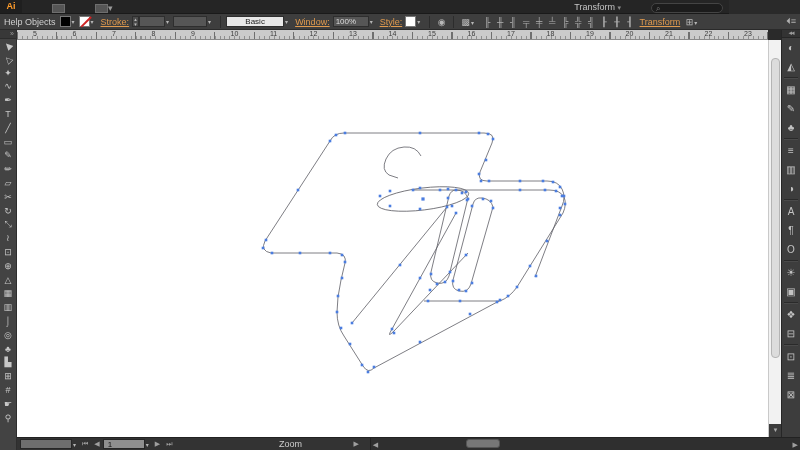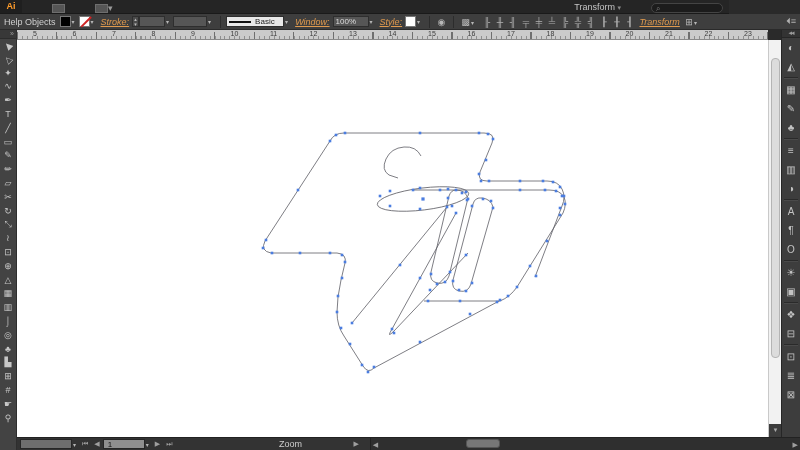--- a/index.html
+++ b/index.html
@@ -18,31 +18,31 @@
     border:1px solid #6e6e6e; vertical-align:middle; }
   #workspace { margin-left:auto; color:#c5c5c5; font-size:9px; padding:1px 6px; }
   #workspace .arr { color:#8a8a8a; font-size:7px; }
   #searchbox { width:72px; height:10px; background:#1c1c1c; border:1px solid #444;
     border-radius:6px; margin:0 6px 0 8px; color:#8a8a8a; font-size:8px; line-height:9px; padding-left:4px;}
 
   
   #controlbar { position:absolute; left:0; top:14px; width:800px; height:16px;
     background:#3e3e3e; border-bottom:1px solid #2a2a2a; display:flex; align-items:center; z-index:29;}
   #controlbar .lbl { color:#cfcfcf; font-size:9px; margin:0 4px; white-space:nowrap;}
-  #controlbar .link { color:#e09a4e; font-size:9px; text-decoration:underline; margin:0 3px; white-space:nowrap;font-style:italic;}
+  #controlbar .link { color:#e09a4e; font-size:9px; text-decoration:underline; margin:0 3px; white-space:nowrap;}
   .swatch { width:11px; height:11px; border:1px solid #777; display:inline-block;}
   .sw-fill { background:#000; }
   .sw-stroke { background:#fff; position:relative; }
   .sw-stroke::after { content:""; position:absolute; left:-1px; top:4px; width:14px; height:1.5px;
     background:#d02424; transform:rotate(-45deg); }
   .sw-style { background:#fff; }
   .dd { color:#b5b5b5; font-size:6px; margin:0 4px 0 1px; }
   .combo { height:11px; background:#565656; border:1px solid #2e2e2e; display:inline-flex;
     align-items:center; color:#ddd; font-size:8px; padding:0 2px;}
-  .combo.light { background:#e8e8e8; color:#222; }
+  .combo.light { background:#e8e8e8; color:#222;flex-direction:column; }
   .stepper { width:7px; height:11px; background:#4a4a4a; border:1px solid #2e2e2e; color:#bbb;
     font-size:5px; line-height:5px; text-align:center;}
   .cb-sep { width:1px; height:12px; background:#2c2c2c; margin:0 5px; }
   .cb-icon { color:#b8b8b8; font-size:9px; margin:0 2.5px; }
   .stroke-line { display:inline-block; width:22px; height:2px; background:#111; margin-right:4px;}
   #align-icons { display:flex; }
   #align-icons .ai-ic { color:#b0b0b0; font-size:9px; width:13px; text-align:center; }
   #cb-menu { margin-left:auto; margin-right:4px; color:#b0b0b0; font-size:9px;}
 
   

